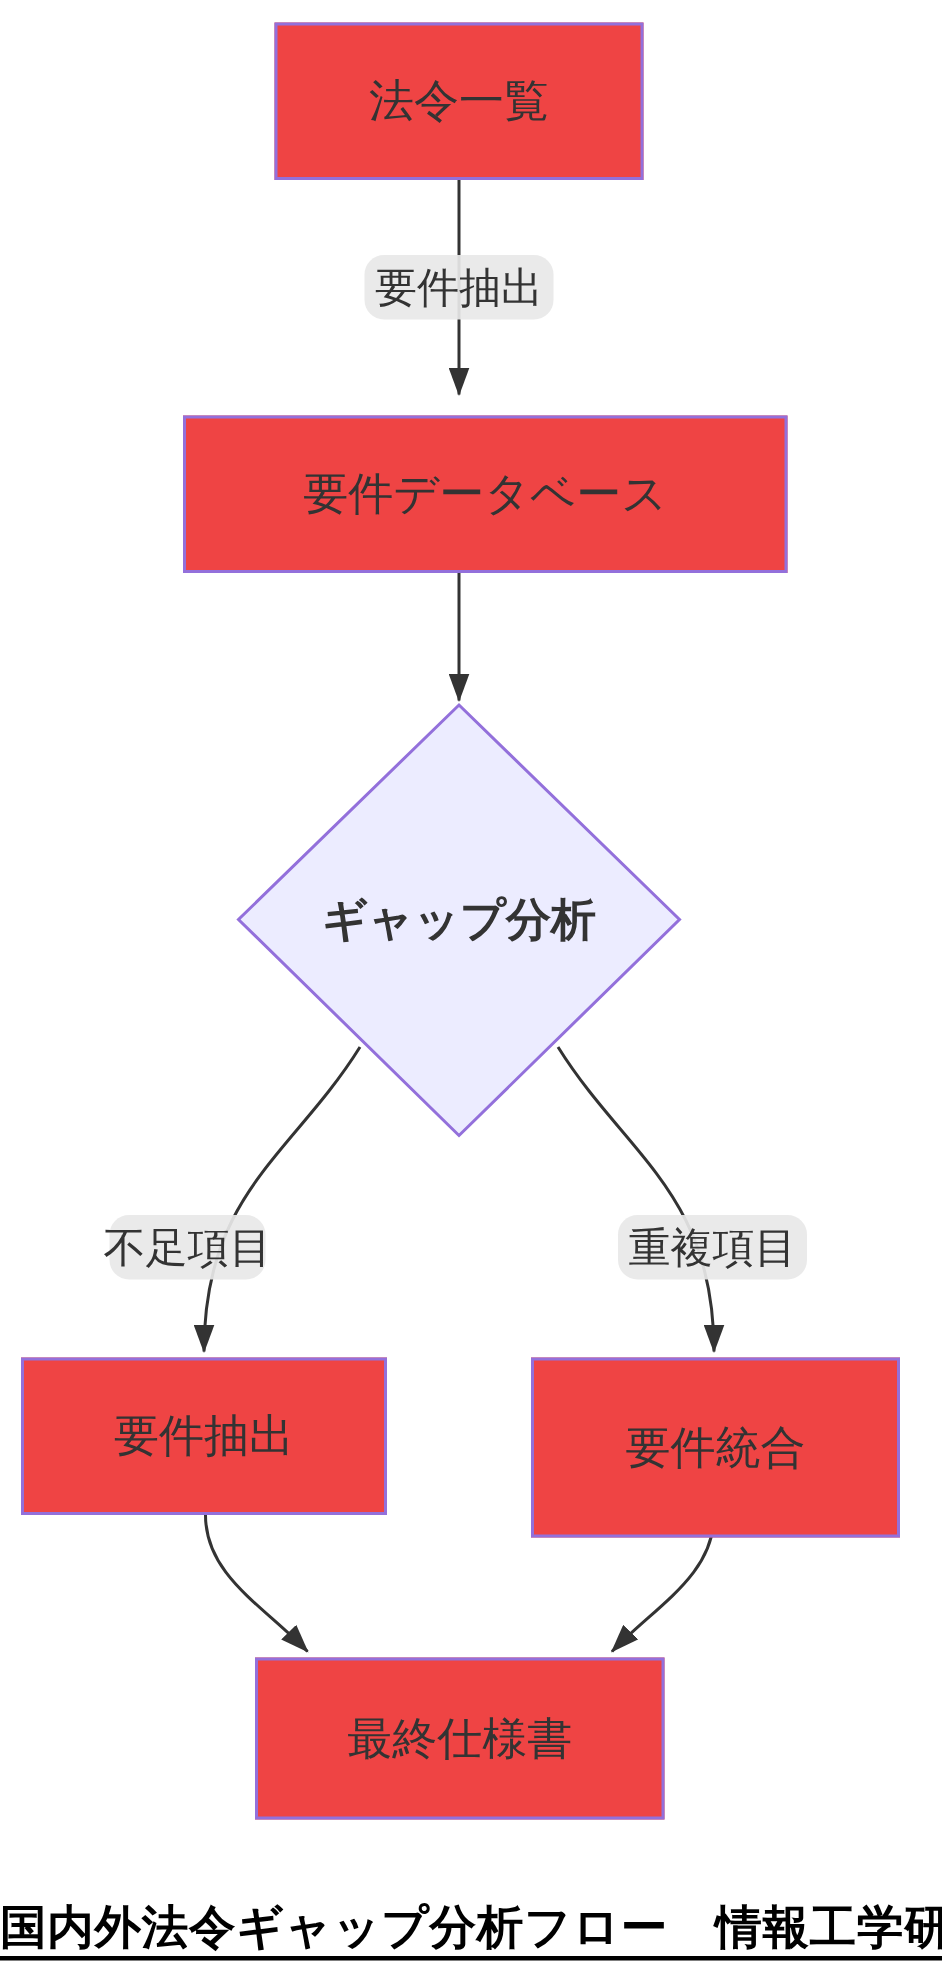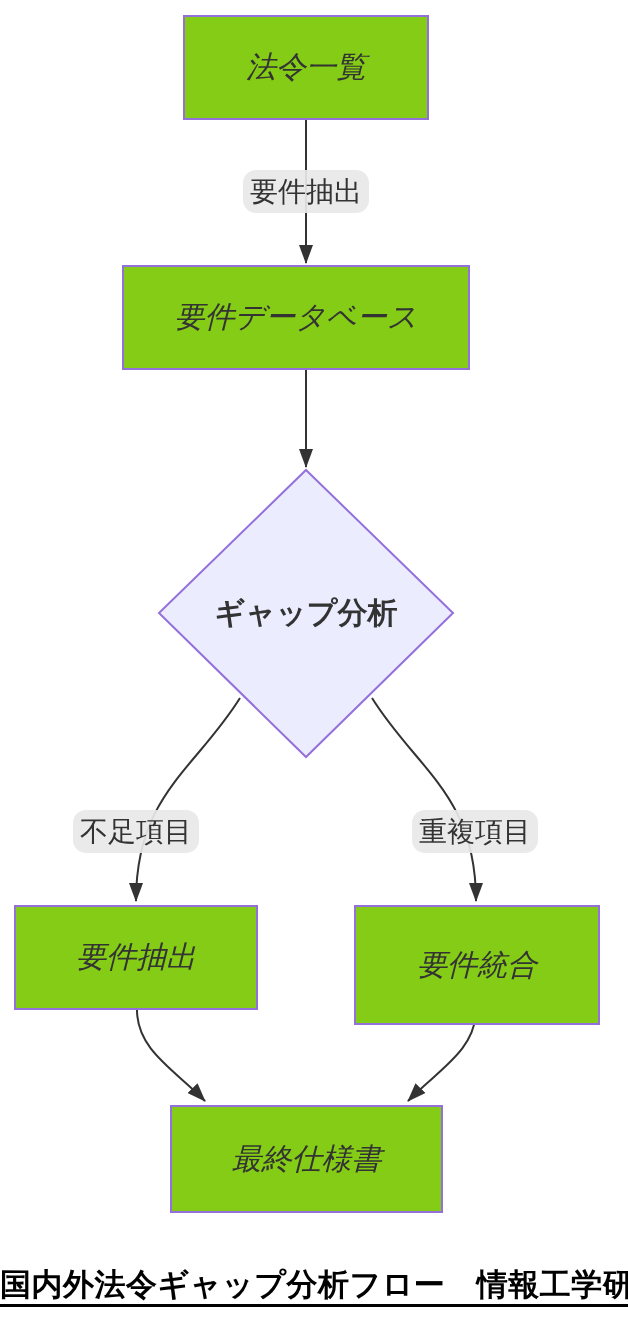--- a/index.html
+++ b/index.html
@@ -4,23 +4,23 @@
 <style>
   html,body { margin:0; padding:0; background:#ffffff; }
   .canvas {
     position:relative; width:628px; height:1324px;
     background:#ffffff; overflow:hidden;
     font-family:"DejaVu Sans", sans-serif;
   }
   svg.edge-layer { position:absolute; left:0; top:0; width:628px; height:1324px; }
   .node {
     position:absolute; box-sizing:border-box;
-    background:#84cc16; border:2px solid #9370DB;
+    background:#ef4444; border:2px solid #9370DB;
     display:flex; align-items:center; justify-content:center;
-    font-size:30px; color:#333333; text-align:center;font-style:italic;
+    font-size:30px; color:#333333; text-align:center;
   }
   .diamond-label {
     position:absolute; display:flex; align-items:center; justify-content:center;
     font-size:30px; color:#333333; text-align:center;
   }
   .edge-label {
     position:absolute; box-sizing:border-box;
     background:rgba(232,232,232,0.92);
     display:flex; align-items:center; justify-content:center;
     font-size:28px; color:#333333; white-space:nowrap;border-radius:13px;
@@ -50,21 +50,21 @@
     <path d="M137,1010 C137,1050 175,1070 205,1101" stroke="#333333" stroke-width="2" fill="none" marker-end="url(#arrowhead)"></path>
     <path d="M476,1010 C476,1050 438,1070 408,1101" stroke="#333333" stroke-width="2" fill="none" marker-end="url(#arrowhead)"></path>
 
     <polygon points="306,470 453,613 306,757 159,613" fill="#ECECFF" stroke="#9370DB" stroke-width="2"></polygon>
   </svg>
 
   <div class="node" style="left:183px; top:15px; width:246px; height:105px;">
     <span>法令一覧</span>
   </div>
 
-  <div class="node" style="left:122px; top:265px; width:348px; height:105px;">
+  <div class="node" style="left:122px; top:277px; width:403px; height:105px;">
     <span>要件データベース</span>
   </div>
 
   <div class="diamond-label" style="left:181px; top:591px; width:250px; height:44px;font-weight:bold;">
     <span>ギャップ分析</span>
   </div>
 
   <div class="node" style="left:14px; top:905px; width:244px; height:105px;">
     <span>要件抽出</span>
   </div>
@@ -74,21 +74,21 @@
   </div>
 
   <div class="node" style="left:170px; top:1105px; width:273px; height:108px;">
     <span>最終仕様書</span>
   </div>
 
   <div class="edge-label" style="left:243px; top:170px; width:126px; height:43px;">
     <span>要件抽出</span>
   </div>
 
-  <div class="edge-label" style="left:73px; top:810px; width:126px; height:43px;">
+  <div class="edge-label" style="left:73px; top:810px; width:104px; height:43px;">
     <span>不足項目</span>
   </div>
 
   <div class="edge-label" style="left:412px; top:810px; width:126px; height:43px;align-items:center;">
     <span>重複項目</span>
   </div>
 
   <div class="diagram-title">国内外法令ギャップ分析フロー　情報工学研</div>
 
 </div>

